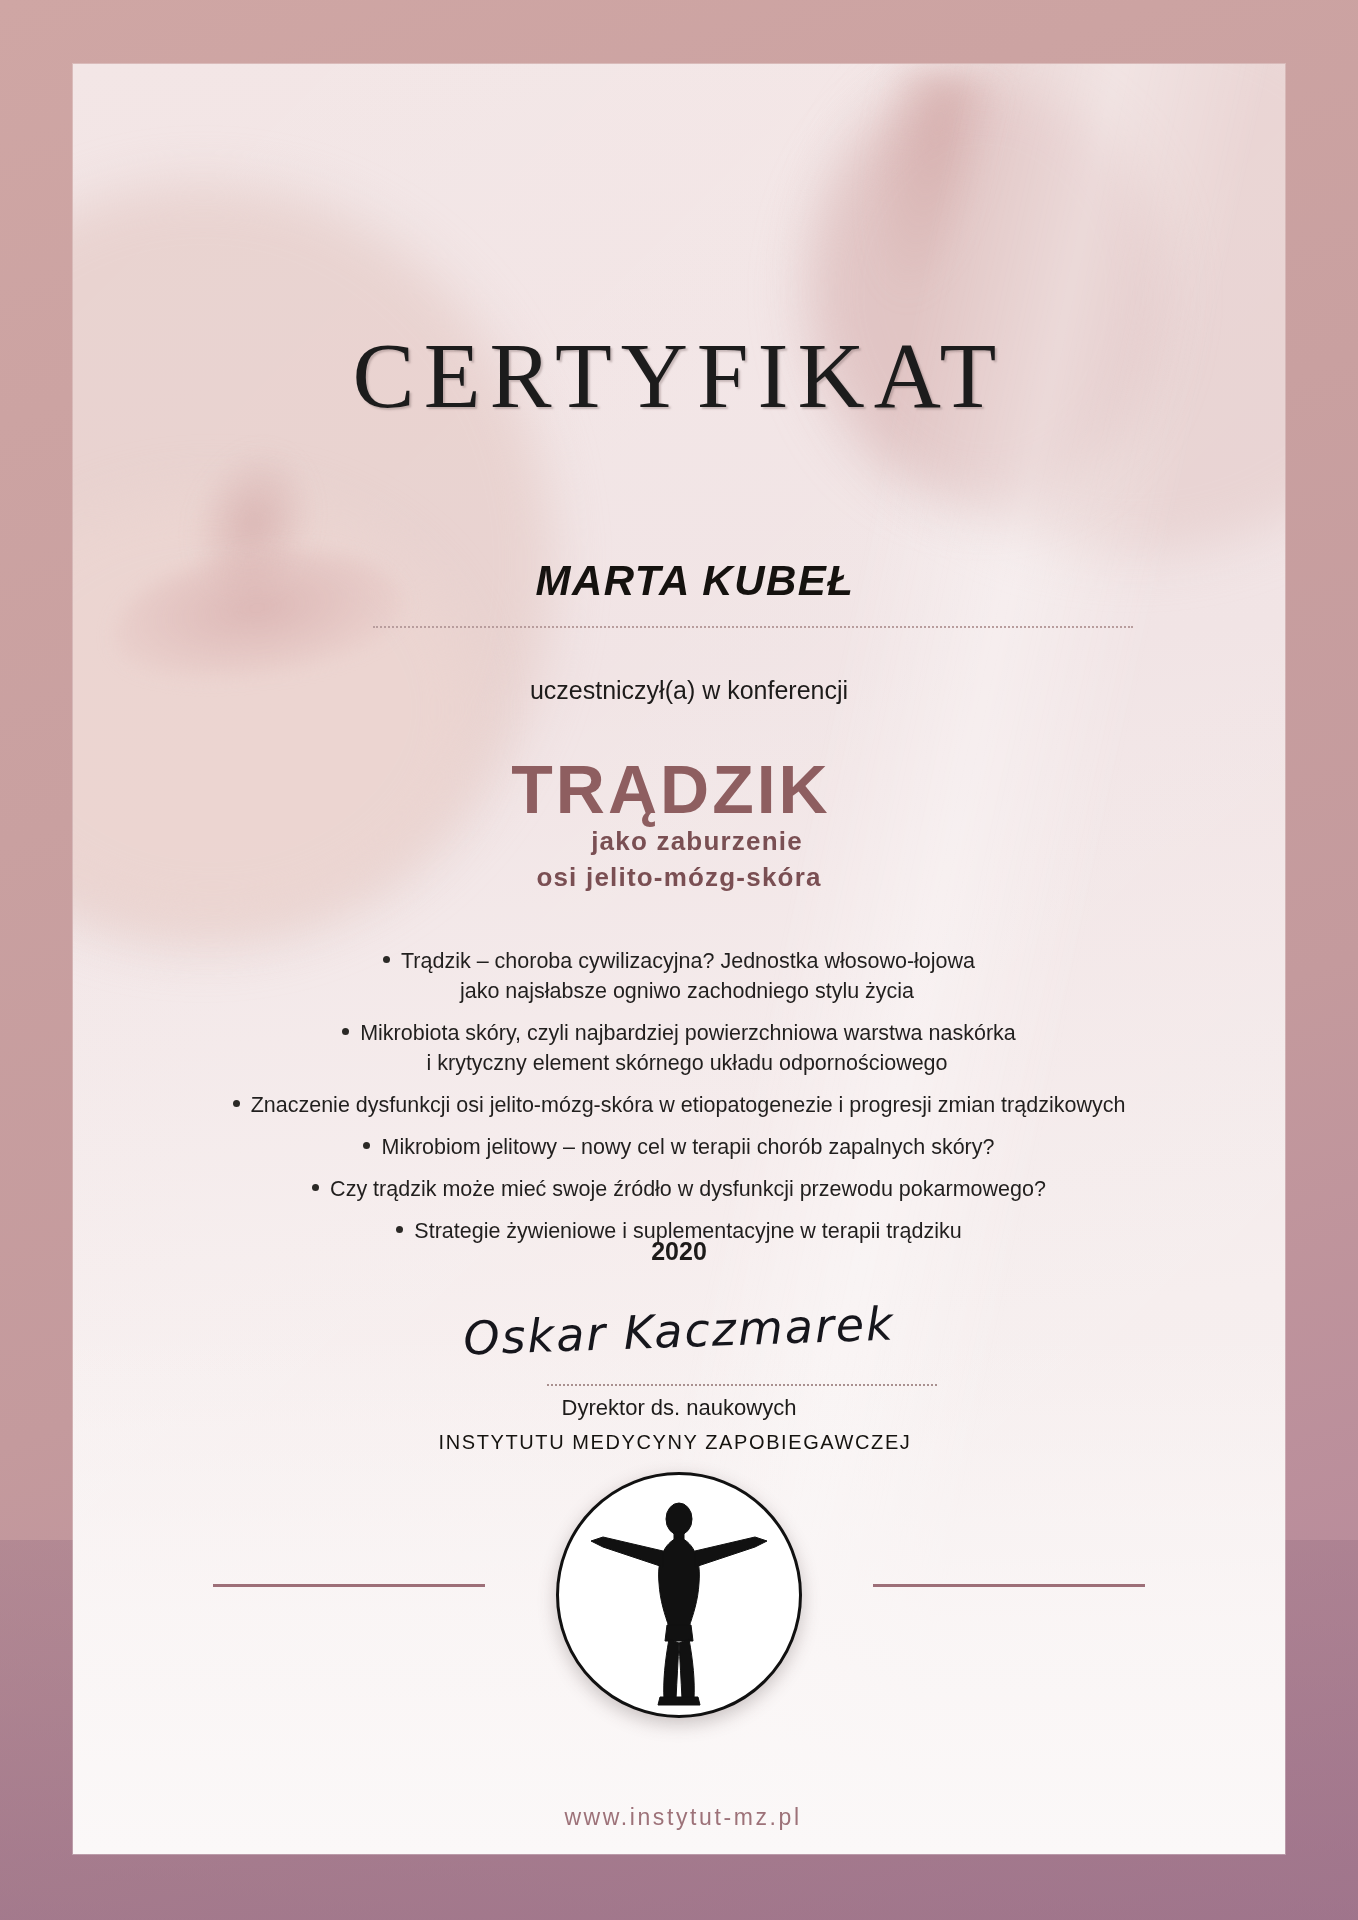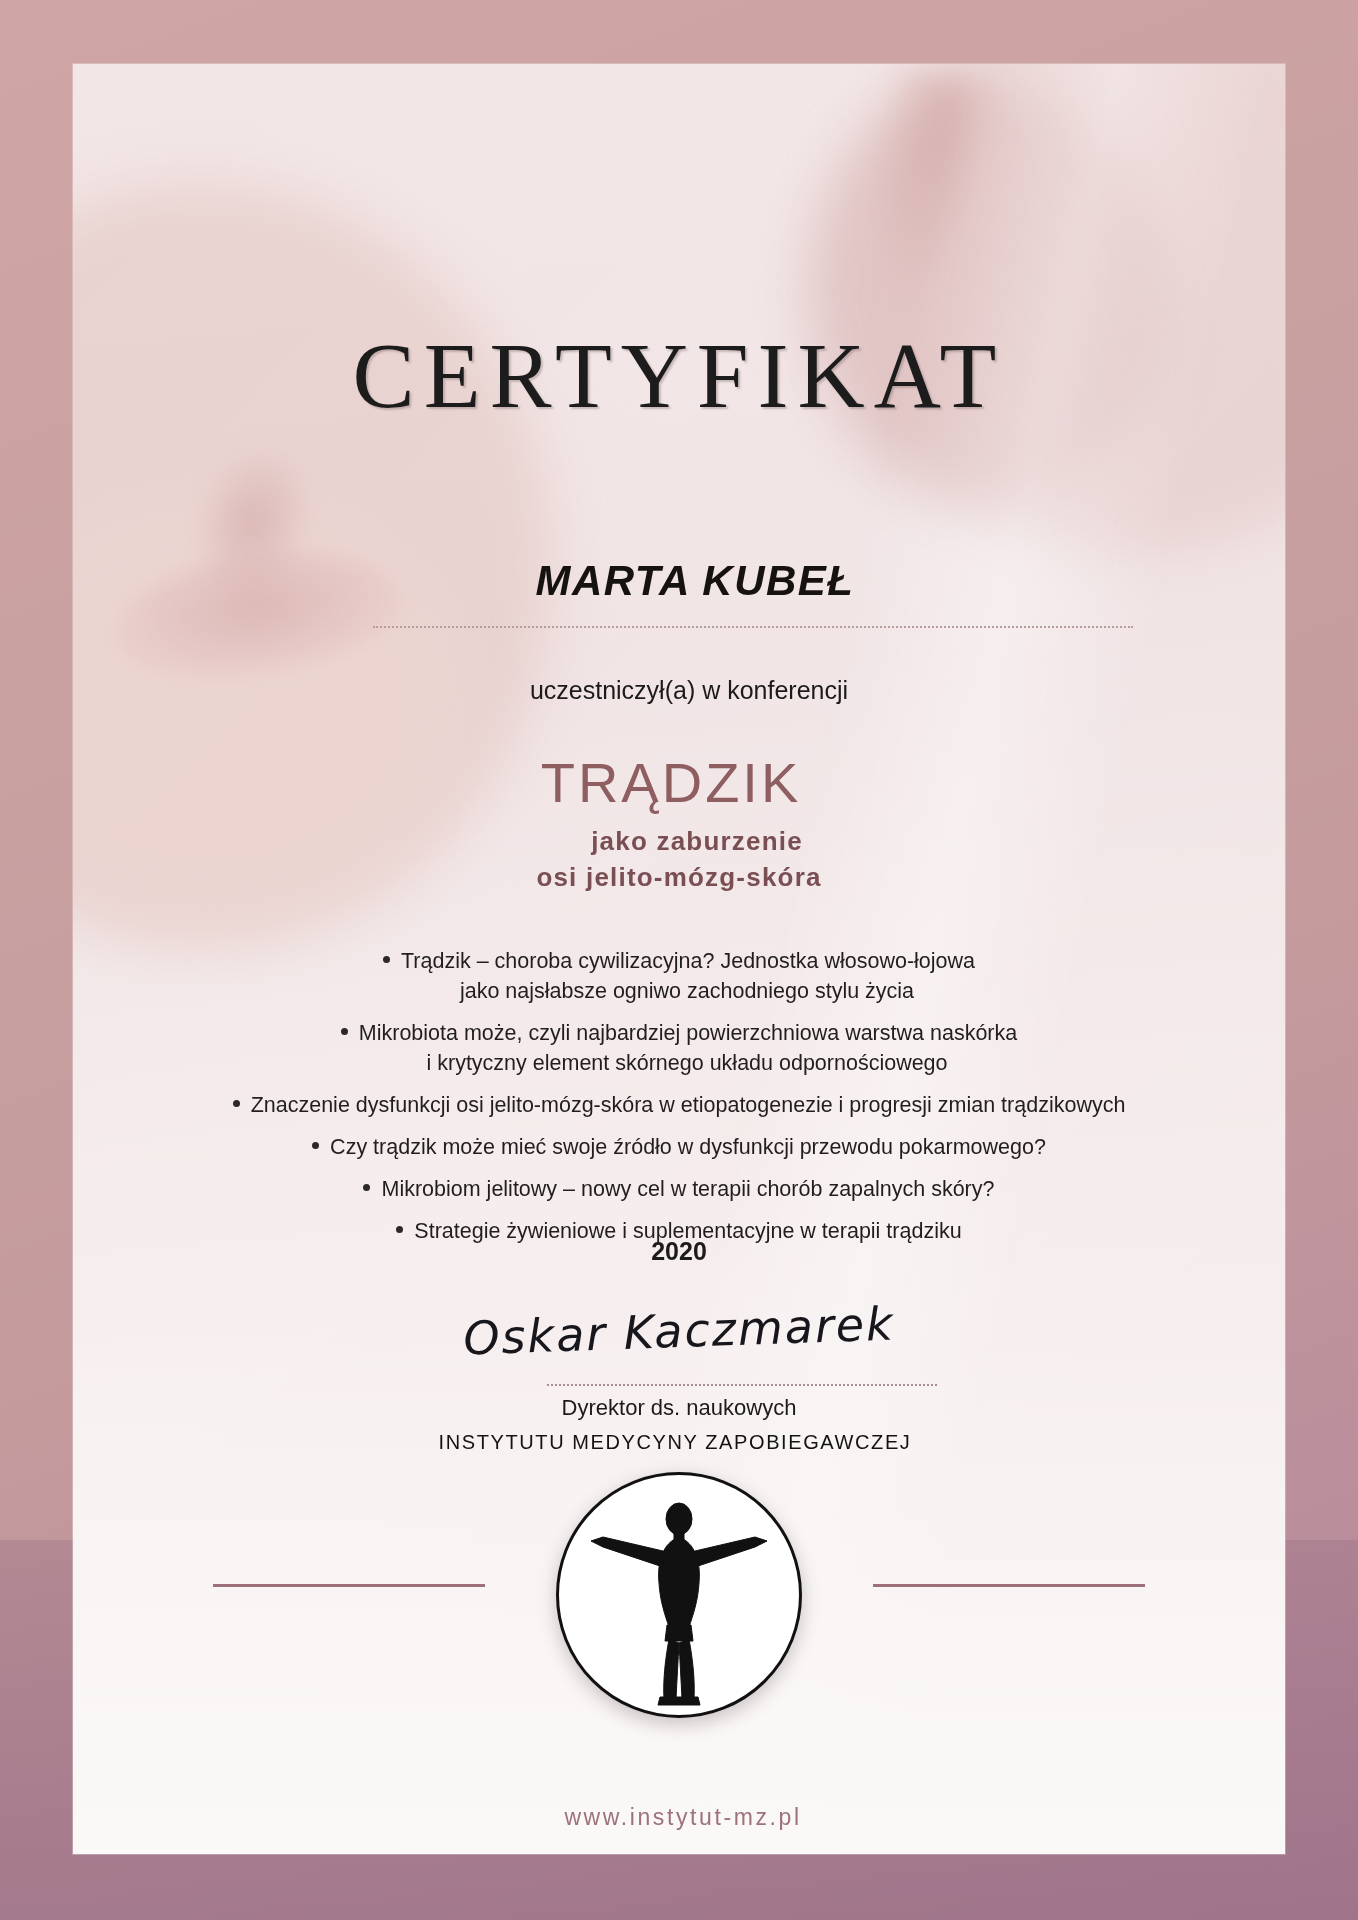--- a/index.html
+++ b/index.html
@@ -145,24 +145,24 @@
     font-size: 25px;
     color: #1d1b1a;
     padding-left: 20px;
   }
 
   .event-title {
     position: absolute;
     top: 686px;
     left: 0; right: 16px;
     text-align: center;
-    font-size: 56px;
+    font-size: 68px;
     letter-spacing: 3px;
     color: #8e5e60;
-    font-weight: 400;
+    font-weight: 700;
   }
   .event-sub1 {
     position: absolute;
     top: 762px;
     left: 0; right: 0;
     text-align: center;
     font-size: 26px;
     font-weight: bold;
     letter-spacing: 1.2px;
     color: #7a4f53;
@@ -331,34 +331,34 @@
       <div class="event-sub2">osi jelito-mózg-skóra</div>
 
       <div class="topics">
 
         <div class="topic">
           <span class="bullet"></span><span>Trądzik – choroba cywilizacyjna? Jednostka włosowo-łojowa</span>
           <span class="ln2">jako najsłabsze ogniwo zachodniego stylu życia</span>
         </div>
 
         <div class="topic">
-          <span class="bullet"></span><span>Mikrobiota może, czyli najbardziej powierzchniowa warstwa naskórka</span>
+          <span class="bullet"></span><span>Mikrobiota skóry, czyli najbardziej powierzchniowa warstwa naskórka</span>
           <span class="ln2">i krytyczny element skórnego układu odpornościowego</span>
         </div>
 
         <div class="topic">
           <span class="bullet"></span><span>Znaczenie dysfunkcji osi jelito-mózg-skóra w etiopatogenezie i progresji zmian trądzikowych</span>
         </div>
 
         <div class="topic">
+          <span class="bullet"></span><span>Mikrobiom jelitowy – nowy cel w terapii chorób zapalnych skóry?</span>
+        </div>
+
+        <div class="topic">
           <span class="bullet"></span><span>Czy trądzik może mieć swoje źródło w dysfunkcji przewodu pokarmowego?</span>
-        </div>
-
-        <div class="topic">
-          <span class="bullet"></span><span>Mikrobiom jelitowy – nowy cel w terapii chorób zapalnych skóry?</span>
         </div>
 
         <div class="topic">
           <span class="bullet"></span><span>Strategie żywieniowe i suplementacyjne w terapii trądziku</span>
         </div>
 
       </div>
 
       <div class="year">2020</div>
 

